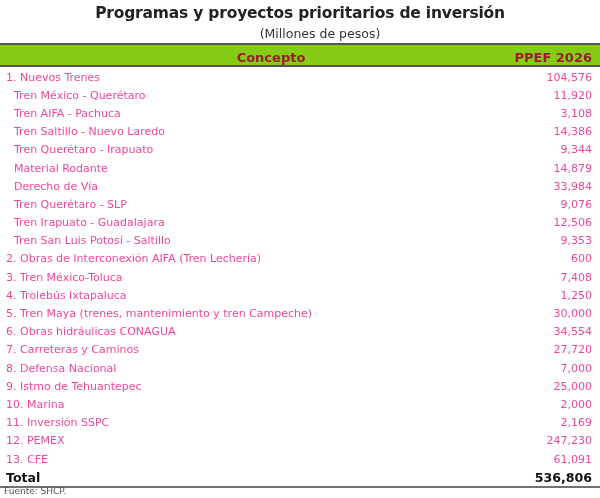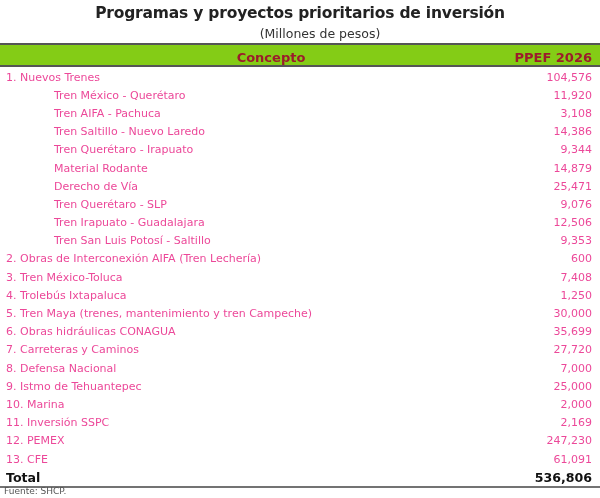--- a/index.html
+++ b/index.html
@@ -6,21 +6,21 @@
   body { width: 600px; height: 498px; overflow: hidden; font-family: "DejaVu Sans", sans-serif; color: #222; }
   .title { text-align: center; font-weight: bold; font-size: 15.5px; color: #222; position: absolute; top: 4px; left: 0; width: 600px; letter-spacing: -0.2px; }
   .subtitle { text-align: center; font-size: 12.5px; color: #333; position: absolute; top: 26px; left: 0; width: 600px; margin-left: 20px; }
   .table { position: absolute; top: 43px; left: 0; width: 600px; }
   .head { height: 20px; background: #84cc16; border-top: 2px solid #555; border-bottom: 2px solid #555; display: flex; align-items: flex-end; font-weight: bold; font-size: 13px; color: #9b1c2c; }
   .head .c1 { flex: 1; text-align: center; padding-left: 60px; }
   .head .c2 { width: 110px; text-align: right; padding-right: 8px; }
   .rows { padding-top: 1px; }
   .row { height: 18.2px; display: flex; align-items: center; font-size: 11px; color: #ec4899; }
   .row .c1 { flex: 1; white-space: nowrap; padding-left: 6px; }
-  .row.sub .c1 { padding-left: 54px; }
+  .row.sub .c1 { padding-left: 14px; }
   .row .c2 { width: 140px; text-align: right; padding-right: 8px; }
   .row.total { font-weight: bold; font-size: 12.6px; color: #111; border-bottom: 2px solid #737373; }
   .source { position: absolute; top: 486px; left: 4px; font-size: 9px; color: #555; }
 </style>
 </head>
 <body>
 
 <div class="title">Programas y proyectos prioritarios de inversión</div>
 <div class="subtitle">(Millones de pesos)</div>
 
@@ -49,21 +49,21 @@
       <div class="row sub">
         <div class="c1">Tren Querétaro - Irapuato</div>
         <div class="c2">9,344</div>
       </div>
       <div class="row sub">
         <div class="c1">Material Rodante</div>
         <div class="c2">14,879</div>
       </div>
       <div class="row sub">
         <div class="c1">Derecho de Vía</div>
-        <div class="c2">25,471</div>
+        <div class="c2">33,984</div>
       </div>
       <div class="row sub">
         <div class="c1">Tren Querétaro - SLP</div>
         <div class="c2">9,076</div>
       </div>
       <div class="row sub">
         <div class="c1">Tren Irapuato - Guadalajara</div>
         <div class="c2">12,506</div>
       </div>
       <div class="row sub">
@@ -81,21 +81,21 @@
       <div class="row">
         <div class="c1">4. Trolebús Ixtapaluca</div>
         <div class="c2">1,250</div>
       </div>
       <div class="row">
         <div class="c1">5. Tren Maya (trenes, mantenimiento y tren Campeche)</div>
         <div class="c2">30,000</div>
       </div>
       <div class="row">
         <div class="c1">6. Obras hidráulicas CONAGUA</div>
-        <div class="c2">35,699</div>
+        <div class="c2">34,554</div>
       </div>
       <div class="row">
         <div class="c1">7. Carreteras y Caminos</div>
         <div class="c2">27,720</div>
       </div>
       <div class="row">
         <div class="c1">8. Defensa Nacional</div>
         <div class="c2">7,000</div>
       </div>
       <div class="row">

